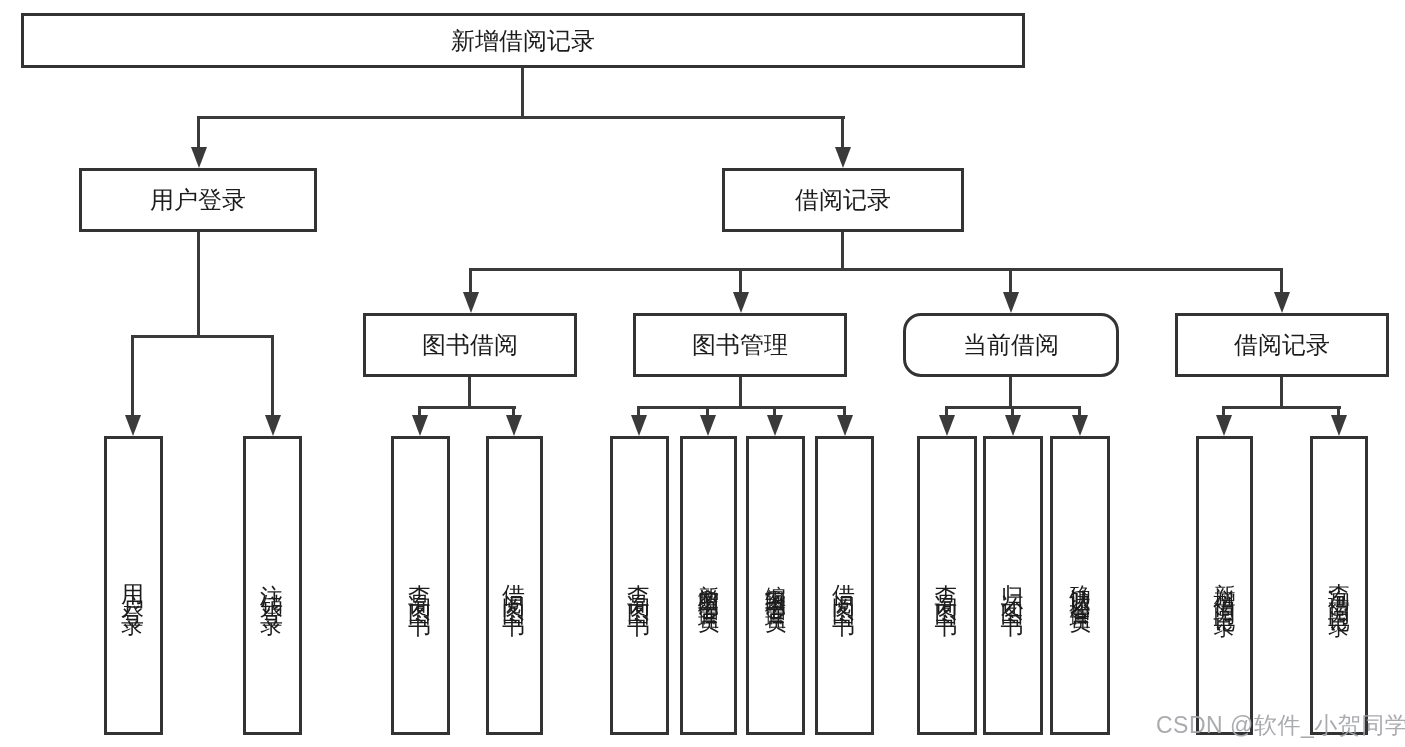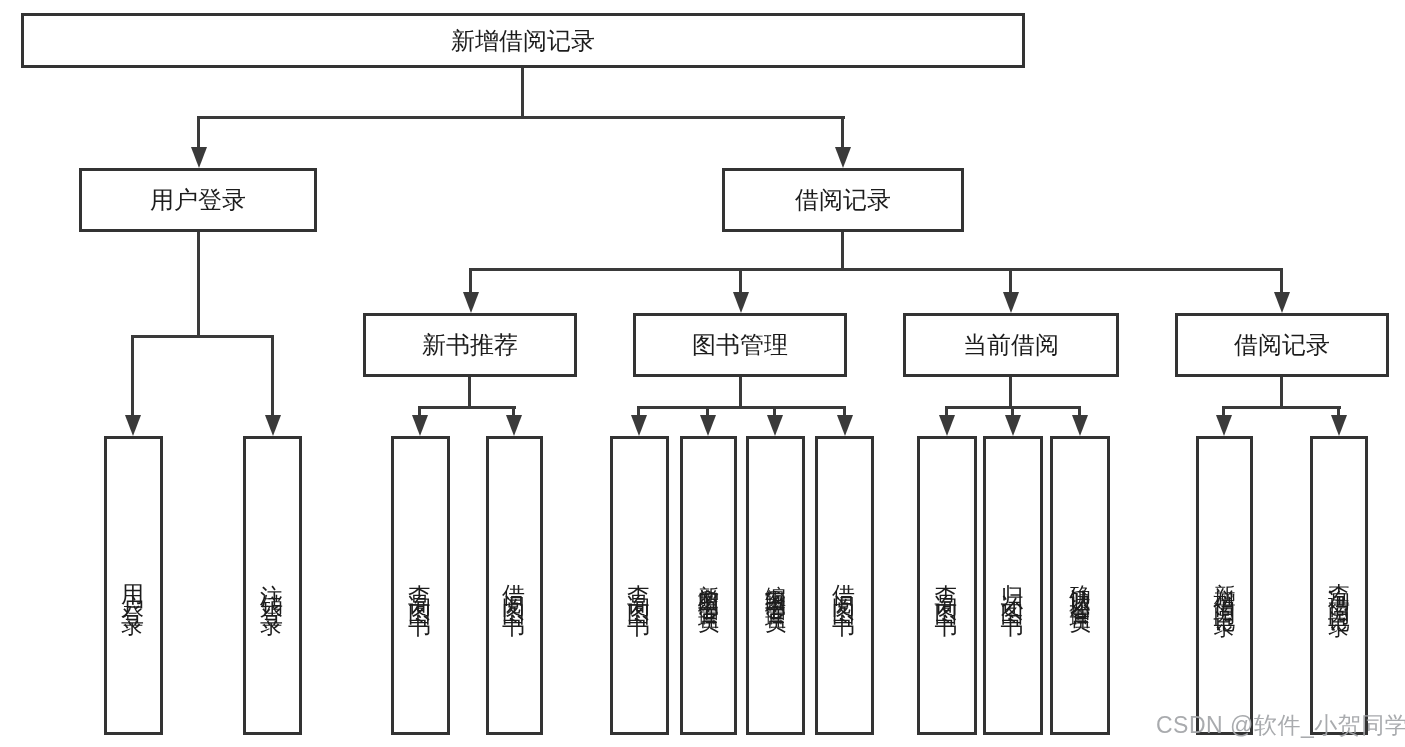--- a/index.html
+++ b/index.html
@@ -94,23 +94,23 @@
   <div class="hline" style="left:469px; top:268px; width:814px;"></div>
   <div class="vline" style="left:469px; top:268px; height:25px;"></div>
   <div class="arrow" style="left:463px; top:292px;"></div>
   <div class="vline" style="left:739px; top:268px; height:25px;"></div>
   <div class="arrow" style="left:733px; top:292px;"></div>
   <div class="vline" style="left:1009px; top:268px; height:25px;"></div>
   <div class="arrow" style="left:1003px; top:292px;"></div>
   <div class="vline" style="left:1280px; top:268px; height:25px;"></div>
   <div class="arrow" style="left:1274px; top:292px;"></div>
 
-  <div class="node" style="left:363px; top:313px; width:214px; height:64px;">新书推荐</div>
+  <div class="node" style="left:363px; top:313px; width:214px; height:64px;">图书借阅</div>
   <div class="node" style="left:633px; top:313px; width:214px; height:64px;">图书管理</div>
-  <div class="node" style="left:903px; top:313px; width:216px; height:64px;">当前借阅</div>
+  <div class="node" style="left:903px; top:313px; width:216px; height:64px;border-radius:18px;">当前借阅</div>
   <div class="node" style="left:1175px; top:313px; width:214px; height:64px;">借阅记录</div>
 
   <div class="vline" style="left:468px; top:377px; height:31px;"></div>
   <div class="hline" style="left:418px; top:406px; width:98px;"></div>
   <div class="vline" style="left:418px; top:406px; height:11px;"></div>
   <div class="arrow" style="left:412px; top:415px;"></div>
   <div class="vline" style="left:512px; top:406px; height:11px;"></div>
   <div class="arrow" style="left:506px; top:415px;"></div>
 
   <div class="vline" style="left:739px; top:377px; height:31px;"></div>

